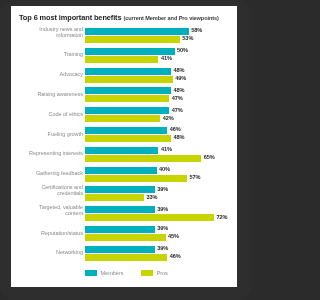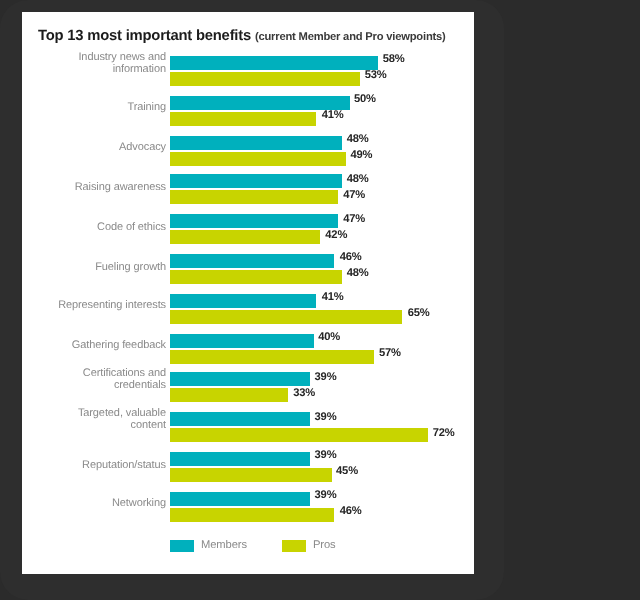--- a/index.html
+++ b/index.html
@@ -148,21 +148,21 @@
     letter-spacing: -0.05px;
   }
 </style>
 </head>
 <body>
 
 <div id="frame">
   <div id="card">
 
     <div id="title">
-      <span>Top 13 most important benefits</span>
+      <span>Top 6 most important benefits</span>
       <span class="sub">(current Member and Pro viewpoints)</span>
     </div>
 
     <div id="plot">
         <div class="row" style="top: 0px;">
           <div class="cat-label two-line">
             <div>Industry news and</div>
             <div>information</div>
           </div>
           <div class="bars">

